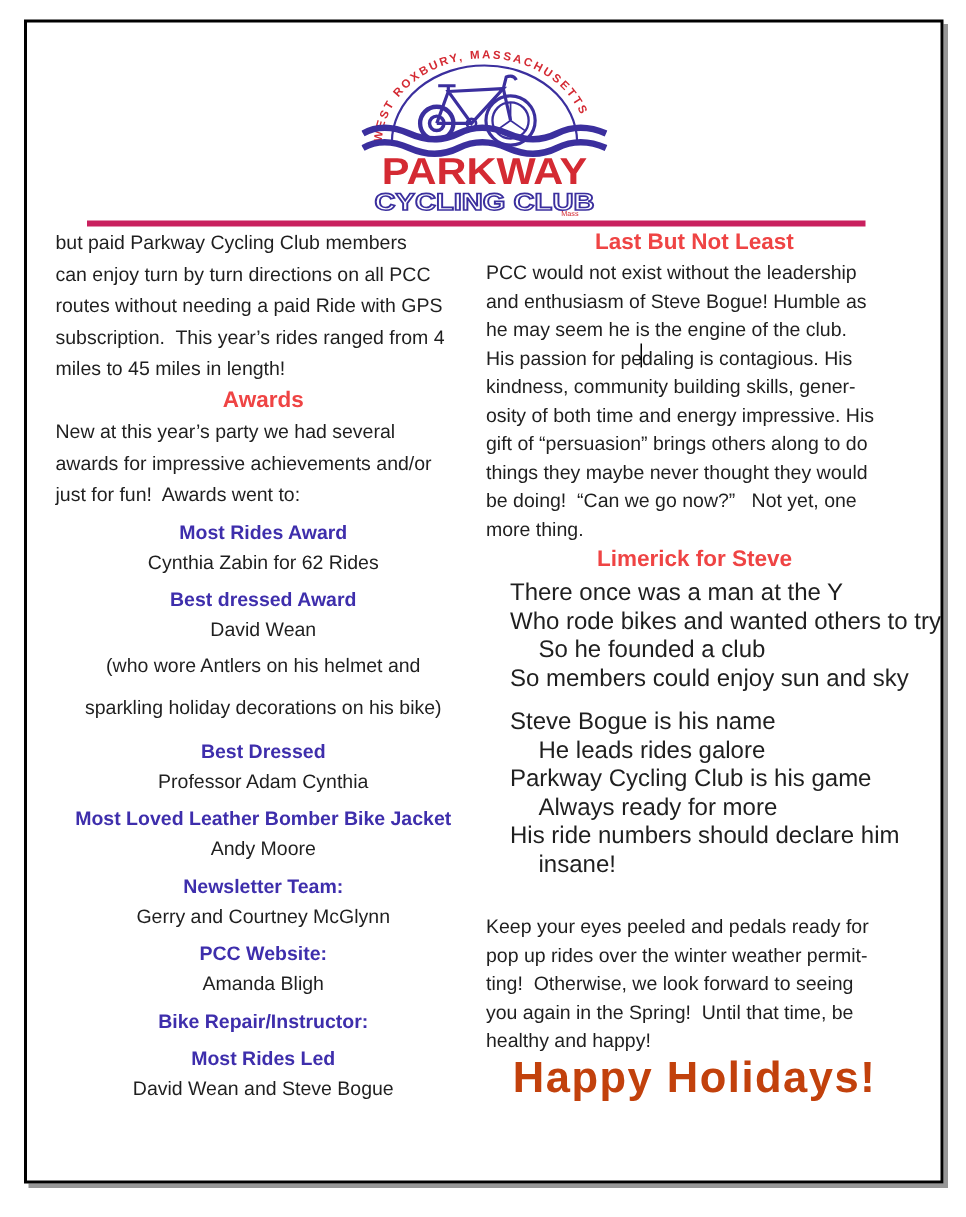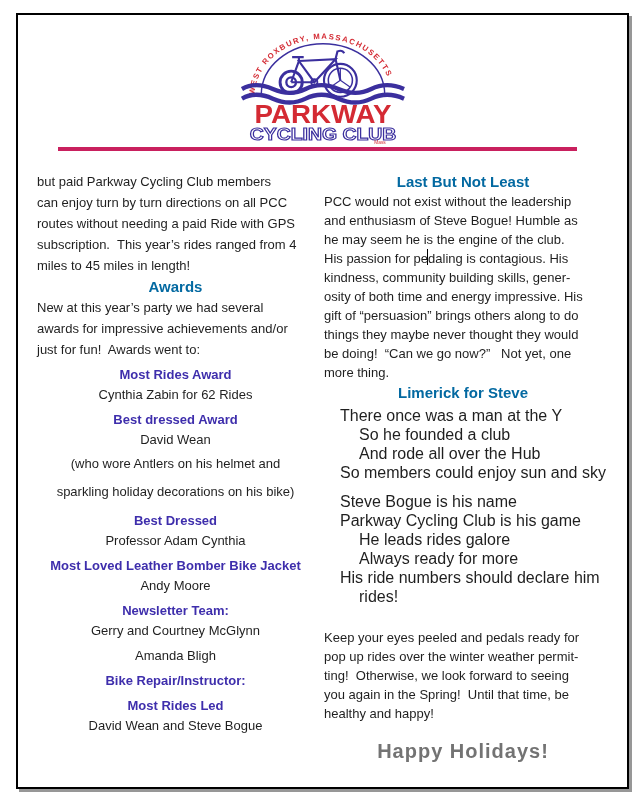--- a/index.html
+++ b/index.html
@@ -8,27 +8,27 @@
     font-family:"Liberation Sans", sans-serif; color:#1f1f1f;
     overflow:hidden;
   }
   .page {
     position:absolute; left:16px; top:13px; width:613px; height:776px;
     box-sizing:border-box; border:2px solid #000; background:#fff;
     box-shadow:3px 3px 0 #979797;
   }
   .logo-row { text-align:center; margin-top:16px; line-height:0; }
   .divider { height:4px; background:#c9205e; margin:0 50px 0 40px; }
-  .columns { display:flex; padding:20px 0 0 19px; gap:10px; }
+  .columns { display:flex; padding:0 0 0 19px; gap:10px; }
   .col-left  { width:277px; }
   .col-right { width:278px; }
   .lines { white-space:pre; font-size:13px; line-height:21px; margin:0; color:#1f1f1f; }
   .col-right .lines { line-height:19px; }
   h2.purple-heading {
-    font-size:15px; font-weight:bold; color:#0369a1; text-align:center;
+    font-size:15px; font-weight:bold; color:#ef4444; text-align:center;
     margin:0; line-height:21px;
   }
   .award { margin-top:5px; text-align:center; }
   .award-title {
     color:#3e2eac; font-size:13px; line-height:20px; white-space:nowrap;font-weight:bold;
   }
   .award-recipient { font-size:13px; line-height:20px; white-space:nowrap; }
   .award-note { font-size:13px; line-height:28px; white-space:pre; text-align:center; }
   .body-wrap { position:relative; }
   .caret {
@@ -36,22 +36,22 @@
     background:#000;
   }
   .limerick { margin-top:3px; }
   .limerick-heading { margin-top:2px; }
   .lim-line { font-size:16px; line-height:19px; white-space:pre; }
   .ind1 { padding-left:16px; }
   .ind2 { padding-left:35px; }
   .stanza2 { margin-top:10px; }
   .closing { margin-top:22px; }
   .happy {
-    font-size:20px; font-weight:bold; color:#737373; letter-spacing:1px;
-    line-height:32px; text-align:center; margin-top:12px; white-space:nowrap;
+    font-size:29px; font-weight:bold; color:#c2410c; letter-spacing:1px;
+    line-height:32px; text-align:center; margin-top:0; white-space:nowrap;
   }
 </style>
 </head>
 <body>
 
 <div class="page">
 
   <div class="logo-row">
     <svg width="164" height="116" viewBox="0 0 170 120">
       <defs>
@@ -125,20 +125,21 @@
         <div class="award-title">Most Loved Leather Bomber Bike Jacket</div>
         <div class="award-recipient">Andy Moore</div>
       </div>
 
       <div class="award">
         <div class="award-title">Newsletter Team:</div>
         <div class="award-recipient">Gerry and Courtney McGlynn</div>
       </div>
 
       <div class="award">
+        <div class="award-title">PCC Website:</div>
         <div class="award-recipient">Amanda Bligh</div>
       </div>
 
       <div class="award">
         <div class="award-title">Bike Repair/Instructor:</div>
       </div>
 
       <div class="award">
         <div class="award-title">Most Rides Led</div>
         <div class="award-recipient">David Wean and Steve Bogue</div>
@@ -160,31 +161,31 @@
 be doing!  “Can we go now?”   Not yet, one
 more thing.</p>
         <span class="caret"></span>
       </div>
 
       <h2 class="purple-heading limerick-heading">Limerick for Steve</h2>
 
       <div class="limerick">
         <div class="stanza1">
           <div class="lim-line ind1">There once was a man at the Y</div>
+          <div class="lim-line ind1">Who rode bikes and wanted others to try</div>
           <div class="lim-line ind2">So he founded a club</div>
-          <div class="lim-line ind2">And rode all over the Hub</div>
           <div class="lim-line ind1">So members could enjoy sun and sky</div>
         </div>
         <div class="stanza2">
           <div class="lim-line ind1">Steve Bogue is his name</div>
+          <div class="lim-line ind2">He leads rides galore</div>
           <div class="lim-line ind1">Parkway Cycling Club is his game</div>
-          <div class="lim-line ind2">He leads rides galore</div>
           <div class="lim-line ind2">Always ready for more</div>
           <div class="lim-line ind1">His ride numbers should declare him</div>
-          <div class="lim-line ind2">rides!</div>
+          <div class="lim-line ind2">insane!</div>
         </div>
       </div>
 
       <p class="lines closing">Keep your eyes peeled and pedals ready for
 pop up rides over the winter weather permit-
 ting!  Otherwise, we look forward to seeing
 you again in the Spring!  Until that time, be
 healthy and happy!</p>
 
       <div class="happy">Happy Holidays!</div>

